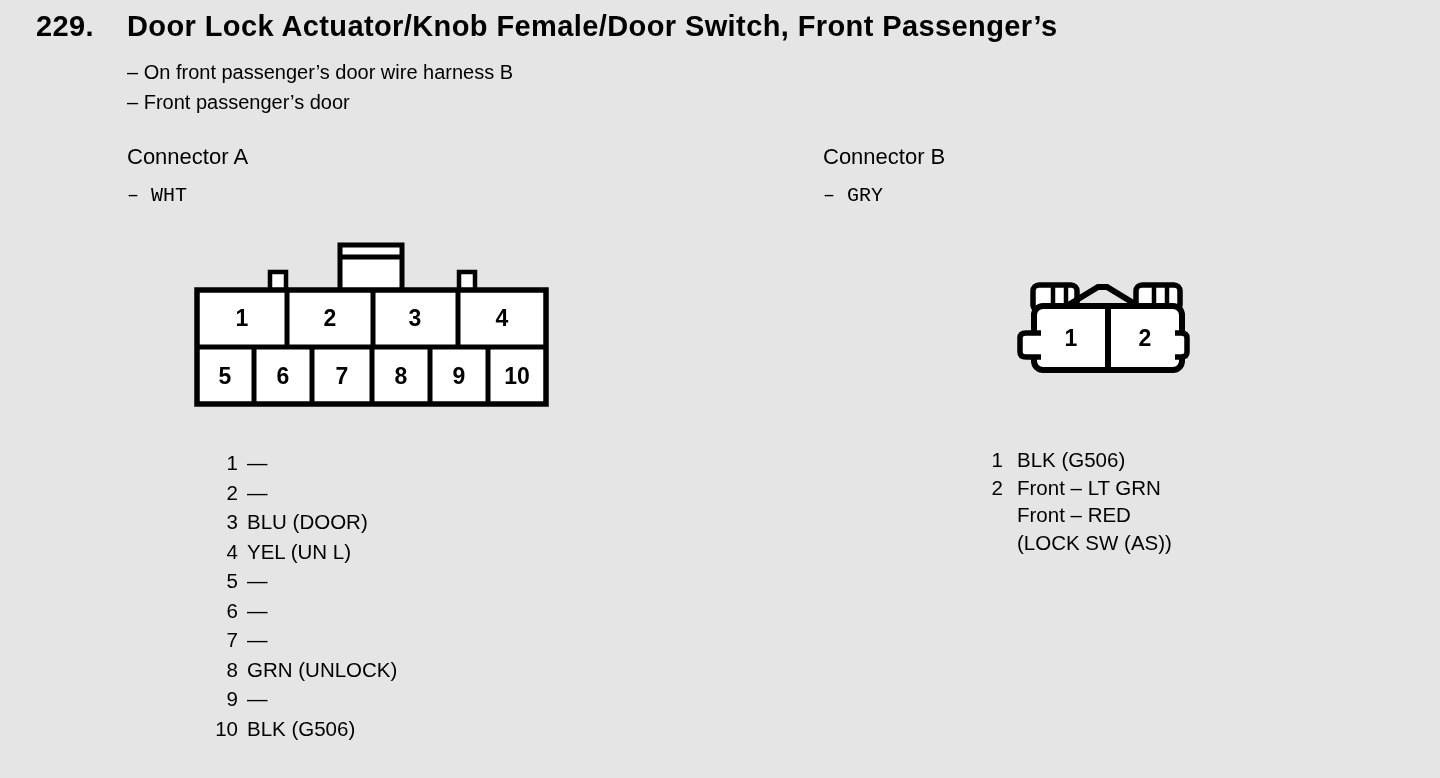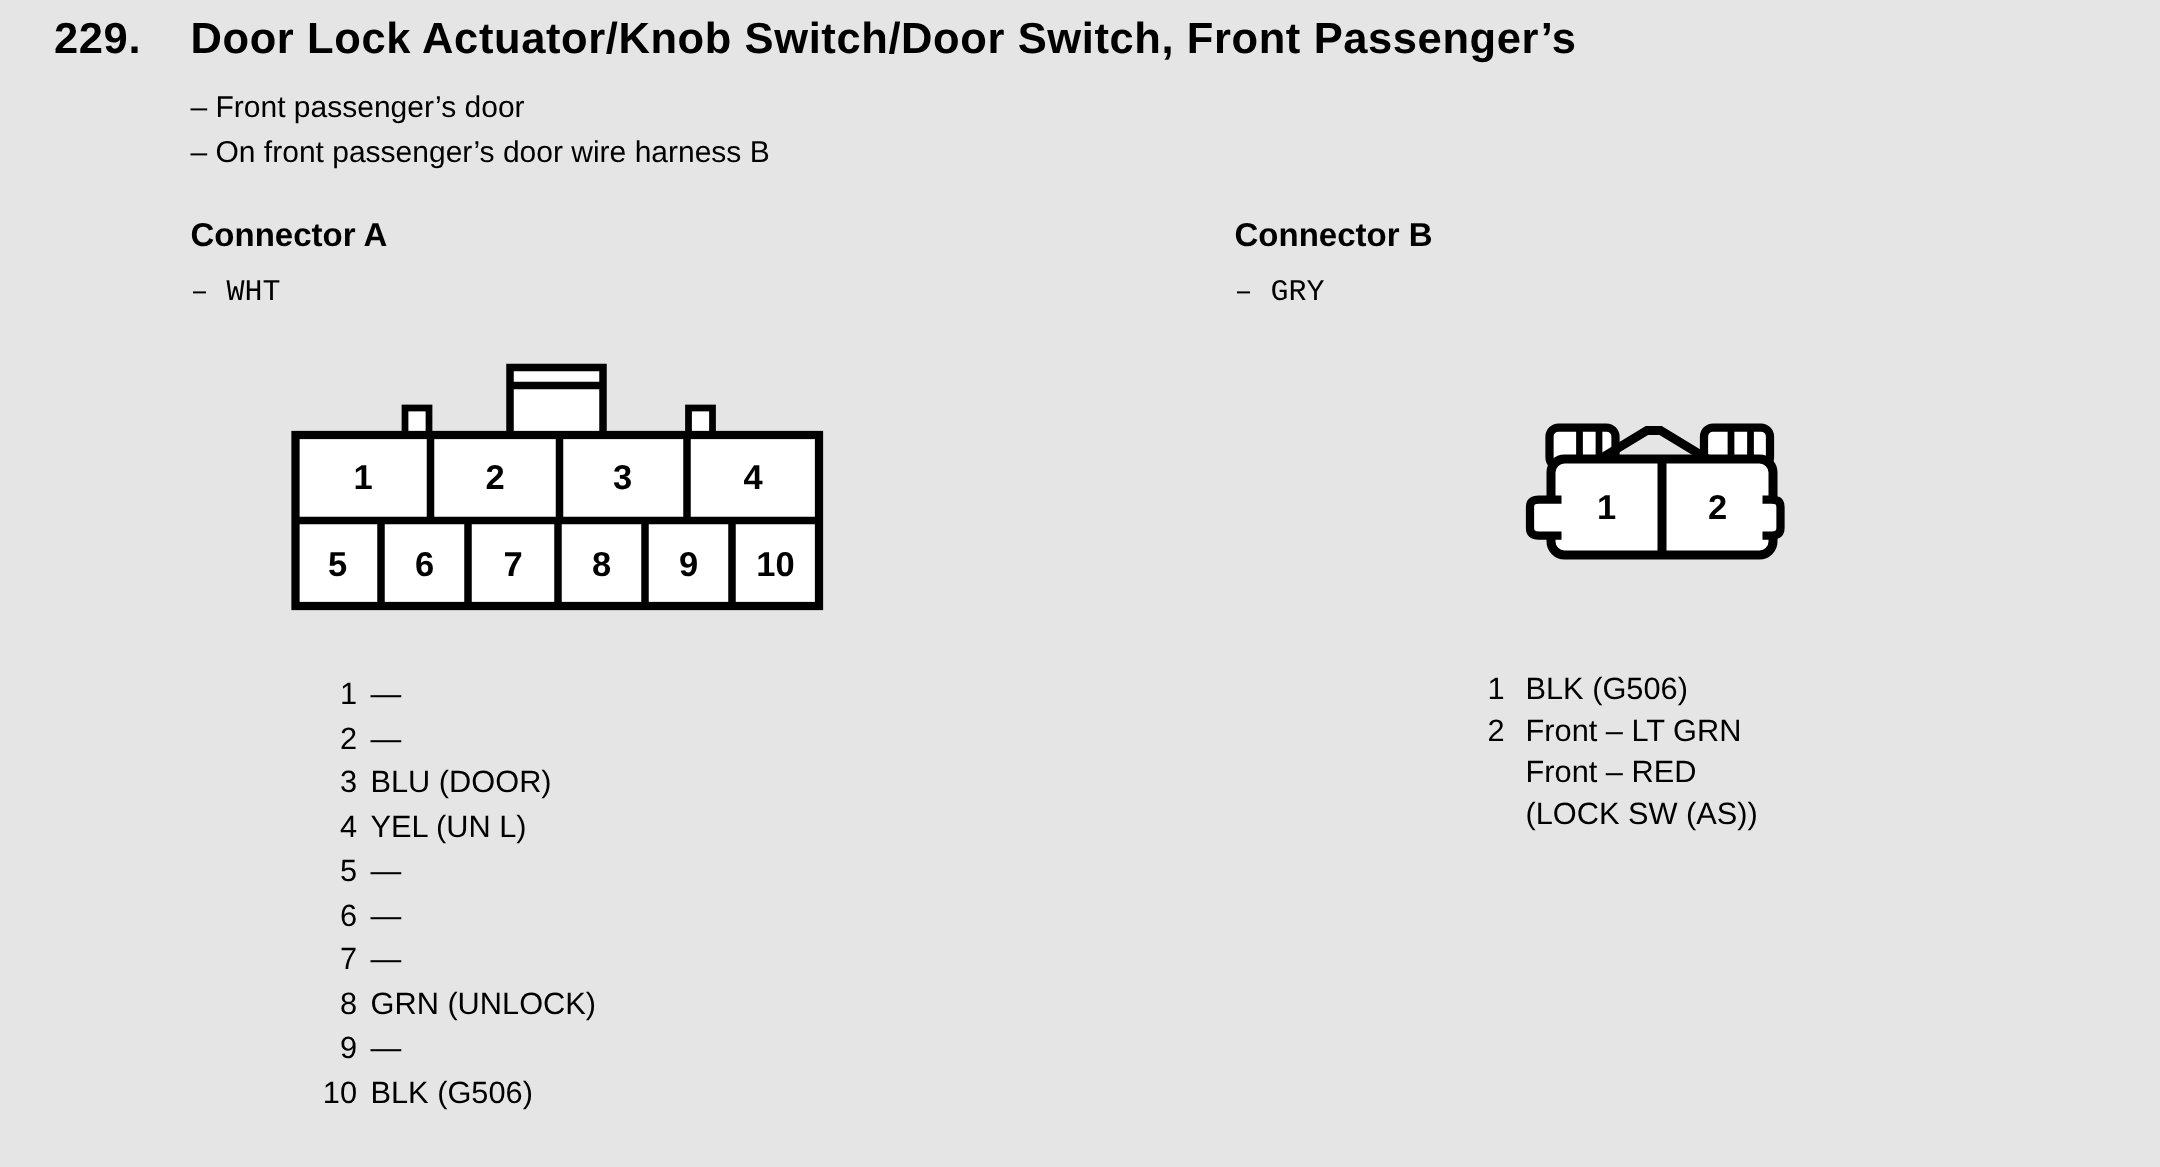--- a/index.html
+++ b/index.html
@@ -28,21 +28,21 @@
     position: absolute;
     left: 127px; top: 57px;
     font-size: 20px;
     line-height: 30px;
     white-space: nowrap;
   }
   .conn-heading {
     position: absolute;
     top: 144px;
     font-size: 22px;
-    font-weight: bold;
+    font-weight: normal;
     white-space: nowrap;
   }
   .conn-color {
     position: absolute;
     top: 184px;
     font-size: 20px;
     white-space: nowrap;
     font-family: Liberation Mono, monospace;
   }
   .pos-a { left: 127px; }
@@ -68,26 +68,26 @@
   .pinlist-b .pin-num { width: 48px; text-align: right; }
   .pinlist-b .pin-wire { margin-left: 14px; }
 </style>
 </head>
 <body>
 
 <div class="page">
 
   <div class="title-row">
     <span class="title-num">229.</span>
-    <span class="title-text">Door Lock Actuator/Knob Switch/Door Switch, Front Passenger’s</span>
+    <span class="title-text">Door Lock Actuator/Knob Female/Door Switch, Front Passenger’s</span>
   </div>
 
   <div class="notes">
+    <div>– On front passenger’s door wire harness B</div>
     <div>– Front passenger’s door</div>
-    <div>– On front passenger’s door wire harness B</div>
   </div>
 
   <div class="conn-heading pos-a">Connector A</div>
   <div class="conn-color pos-a">– WHT</div>
 
   <div class="conn-heading pos-b">Connector B</div>
   <div class="conn-color pos-b">– GRY</div>
 
   <svg class="diagram-a" width="360" height="170" viewBox="0 0 360 170" xmlns="http://www.w3.org/2000/svg">
     <g stroke="#000" fill="none">

